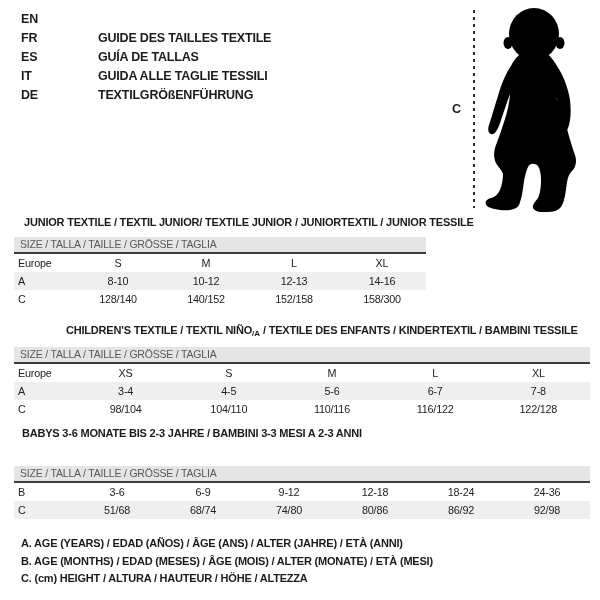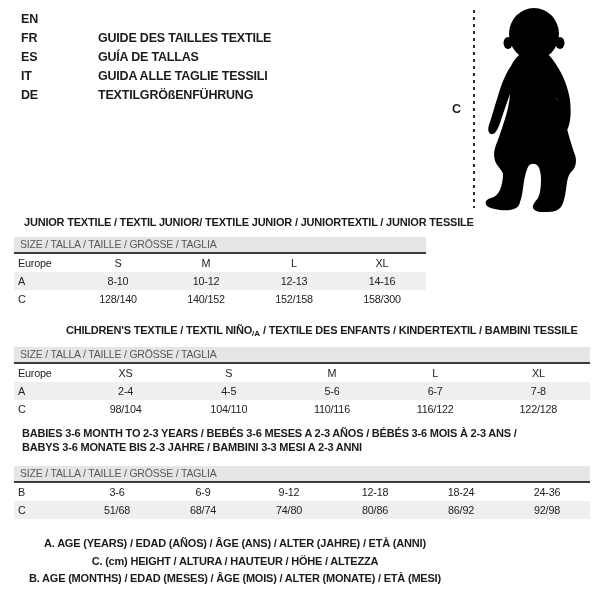--- a/index.html
+++ b/index.html
@@ -29,21 +29,21 @@
   .tbl-bar{height:15px;background:#e5e5e5;color:#57585a;font-size:10.5px;
     line-height:15px;padding-left:6px;border-bottom:2px solid #3d3d3d;}
   table{width:100%;border-collapse:collapse;table-layout:fixed;font-size:10.8px;}
   td{height:18px;text-align:center;padding:0;color:#222222;margin-left:30px;}
   td.lbl{text-align:left;padding-left:4px;}
   tr.alt{background:#efefef;}
   col.lblcol{width:60px;}
   .sub{font-size:8px;vertical-align:-2px;letter-spacing:0;}
 
   
-  .legend{left:29px;top:535px;font-weight:bold;font-size:11px;line-height:17.5px;text-align:center;}
+  .legend{left:21px;top:535px;font-weight:bold;font-size:11px;line-height:17.5px;}
 </style>
 </head>
 <body>
 
 <div class="abs langs">
   <div class="lang-row">
     <span class="lang-code">EN</span>
   </div>
   <div class="lang-row">
     <span class="lang-code">FR</span>
@@ -164,40 +164,39 @@
       <tr>
         <td class="lbl">Europe</td>
         <td>XS</td>
         <td>S</td>
         <td>M</td>
         <td>L</td>
         <td>XL</td>
       </tr>
       <tr class="alt">
         <td class="lbl">A</td>
-        <td>2-4</td>
+        <td>3-4</td>
         <td>4-5</td>
         <td>5-6</td>
         <td>6-7</td>
         <td>7-8</td>
       </tr>
       <tr>
         <td class="lbl">C</td>
         <td>98/104</td>
         <td>104/110</td>
         <td>110/116</td>
         <td>116/122</td>
         <td>122/128</td>
       </tr>
     </tbody>
   </table>
 </div>
 
 <div class="abs sec-title" style="left:22px;top:427px;">
-  <div>BABIES 3-6 MONTH TO 2-3 YEARS / BEBÉS 3-6 MESES A 2-3 AÑOS / BÉBÉS 3-6 MOIS À 2-3 ANS /</div>
   <div>BABYS 3-6 MONATE BIS 2-3 JAHRE / BAMBINI 3-3 MESI A 2-3 ANNI</div>
 </div>
 <div class="tbl" style="left:14px;top:466px;width:576px;">
   <div class="tbl-bar">SIZE / TALLA / TAILLE / GRÖSSE / TAGLIA</div>
   <table>
     <colgroup>
         <col class="lblcol">
         <col>
         <col>
         <col>
@@ -223,15 +222,15 @@
         <td>80/86</td>
         <td>86/92</td>
         <td>92/98</td>
       </tr>
     </tbody>
   </table>
 </div>
 
 <div class="abs legend">
   <div>A. AGE (YEARS) / EDAD (AÑOS) / ÂGE (ANS) / ALTER (JAHRE) / ETÀ (ANNI)</div>
+  <div>B. AGE (MONTHS) / EDAD (MESES) / ÂGE (MOIS) / ALTER (MONATE) / ETÀ (MESI)</div>
   <div>C. (cm) HEIGHT / ALTURA / HAUTEUR / HÖHE / ALTEZZA</div>
-  <div>B. AGE (MONTHS) / EDAD (MESES) / ÂGE (MOIS) / ALTER (MONATE) / ETÀ (MESI)</div>
 </div>
 
 </body></html>

